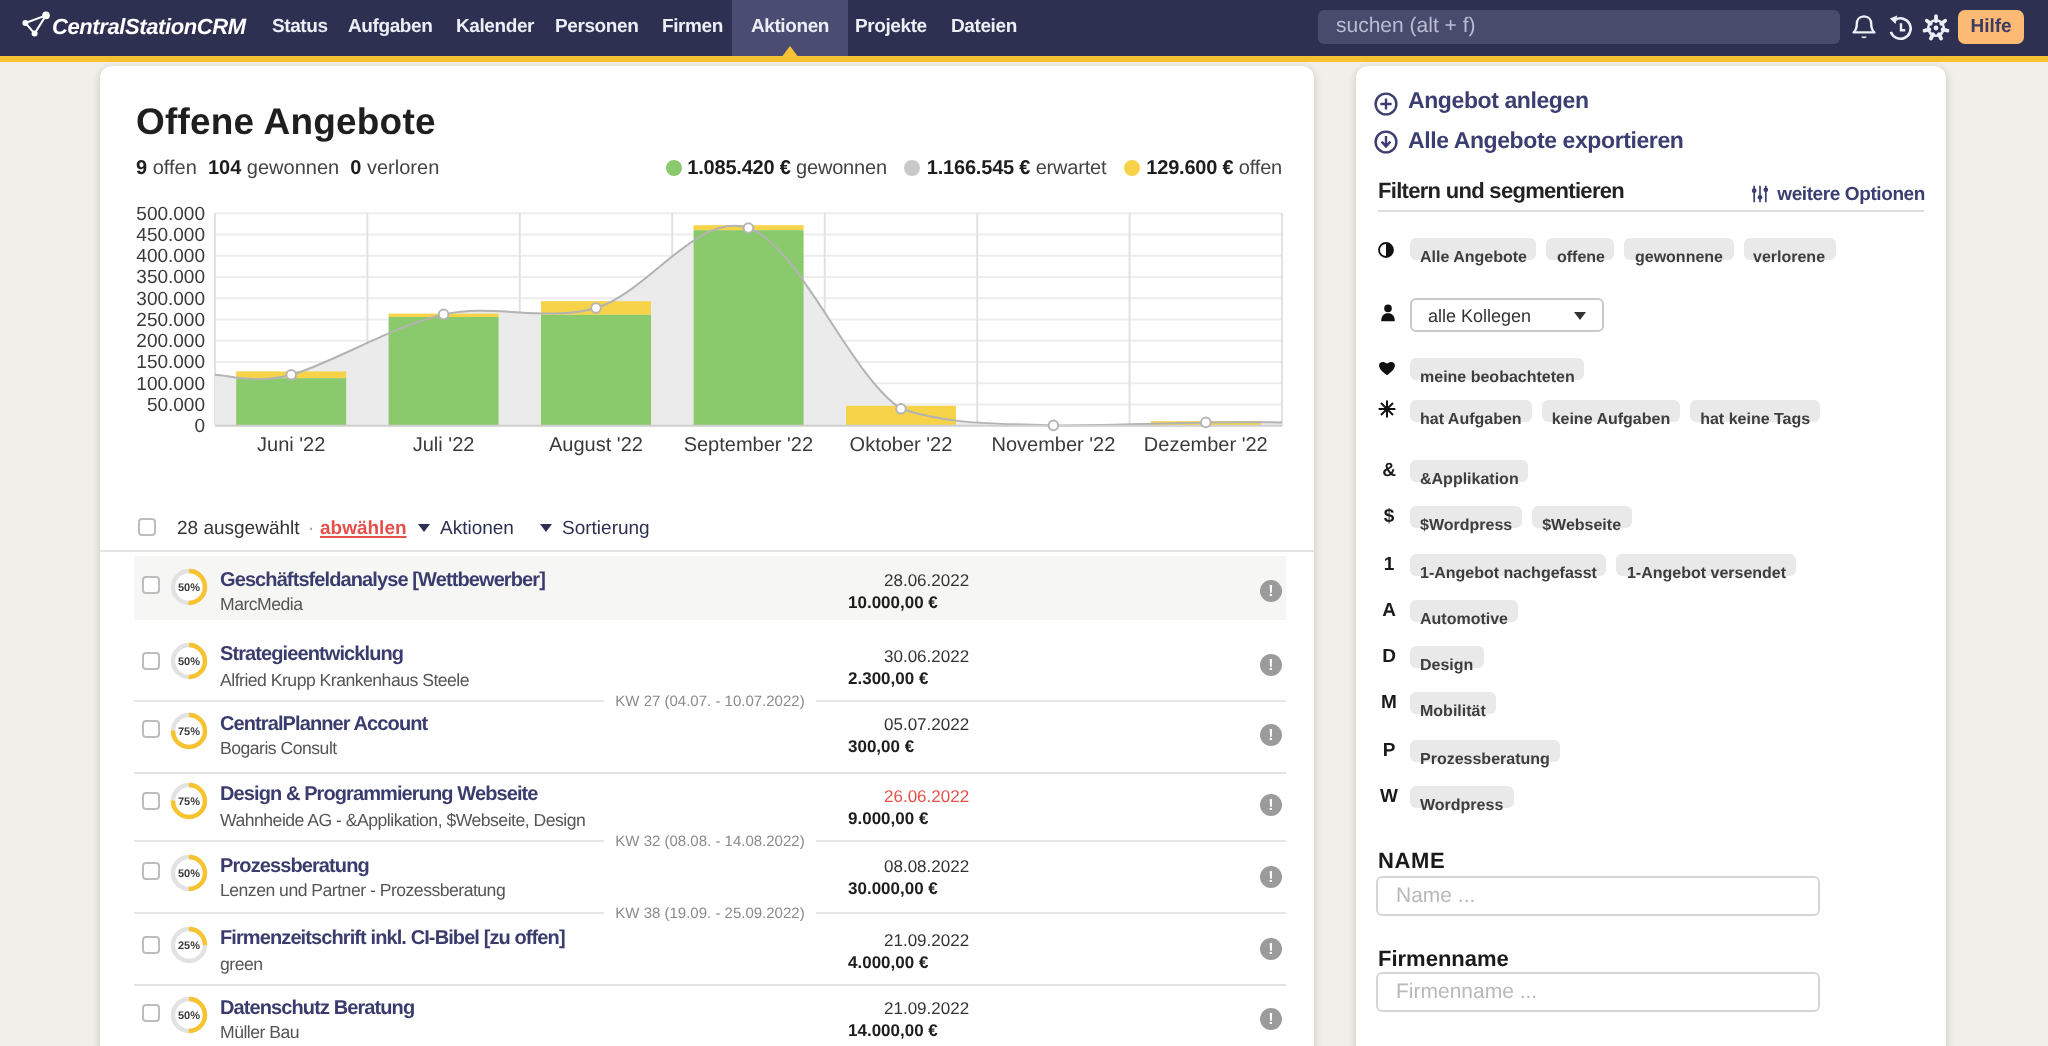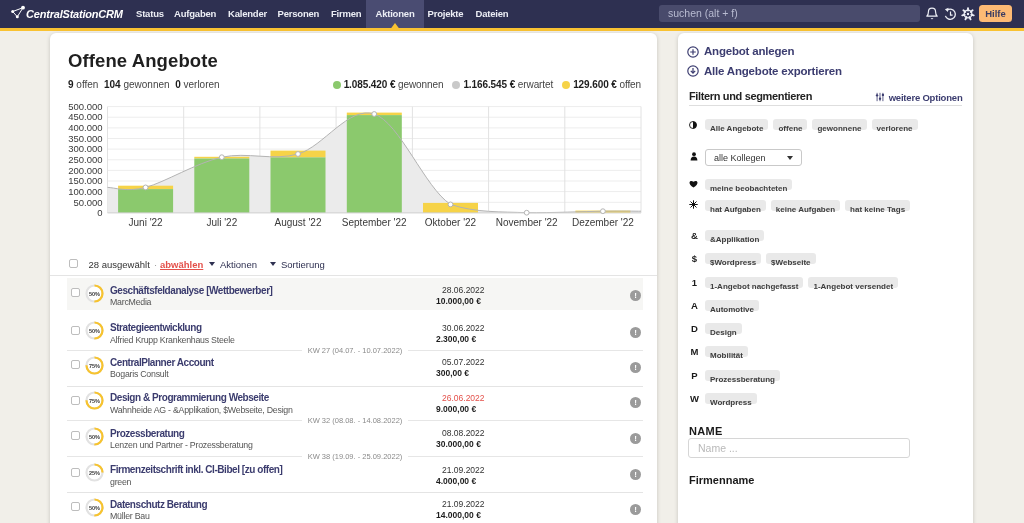--- a/index.html
+++ b/index.html
@@ -25,21 +25,21 @@
 .legend b{color:#1d1d1d;}
 .dot{display:inline-block;width:8px;height:8px;border-radius:50%;vertical-align:-1px;margin:0 3px 0 9px;}
 .hr{position:absolute;left:0;width:607px;border-top:1px solid #e4e4e4;}
 .row{position:absolute;left:17px;width:576px;height:33px;}
 .row .cb{position:absolute;left:4px;top:8px;}
 .cb{width:9px;height:9px;border:1px solid #bdbdbd;border-radius:2px;background:#fff;display:inline-block;}
 .badge{position:absolute;left:18px;top:3.5px;}
 .rt{position:absolute;left:43px;top:4.5px;font-size:10px;letter-spacing:-0.45px;font-weight:bold;color:#3b3c6e;white-space:nowrap;}
 .rs{position:absolute;left:43px;top:17px;font-size:8.8px;letter-spacing:-0.25px;color:#555;white-space:nowrap;}
 .rd{position:absolute;left:375px;top:5px;font-size:8.5px;color:#333;}
-.ra{position:absolute;left:369px;top:16px;font-size:8.5px;font-weight:bold;color:#1d1d1d;text-align:center;}
+.ra{position:absolute;left:357px;top:16px;font-size:8.5px;font-weight:bold;color:#1d1d1d;text-align:center;}
 .ri{position:absolute;left:563px;top:9.5px;width:11px;height:11px;border-radius:50%;background:#9b9b9b;color:#fff;font-size:8px;font-weight:bold;text-align:center;line-height:11px;}
 .kw{position:absolute;left:17px;width:576px;text-align:center;font-size:7.5px;color:#8a8a8a;}
 .kw:before{content:"";position:absolute;left:0;right:0;top:4px;border-top:1px solid #e6e6e6;}
 .kw span{position:relative;background:#fff;padding:0 6px;}
 .sbact{position:absolute;left:26px;font-size:11.5px;letter-spacing:-0.2px;font-weight:bold;color:#3c3d70;}
 .fh{position:absolute;left:11px;top:57px;font-size:11px;letter-spacing:-0.35px;font-weight:bold;color:#222;}
 .wo{position:absolute;right:10.5px;top:58.5px;font-size:9.5px;letter-spacing:-0.2px;font-weight:bold;color:#3c3d70;}
 .ficon{position:absolute;left:10px;width:13px;text-align:center;font-size:9.5px;font-weight:bold;color:#1a1a1a;}
 .chips{position:absolute;left:27px;display:flex;gap:5px;}
 .chip{height:11px;line-height:11px;background:#e9e9e9;border-radius:3px;font-size:8px;font-weight:bold;color:#3d3d3d;padding:4px 5px;white-space:nowrap;}
@@ -367,13 +367,14 @@
   <div class="chips" style="top:336.5px;">
       <span class="chip">Prozessberatung</span>
     </div>
   <div class="ficon" style="top:360px;">W</div>
   <div class="chips" style="top:359.5px;">
       <span class="chip">Wordpress</span>
     </div>
   <div class="flabel" style="top:392px;letter-spacing:0.3px;">NAME</div>
   <div class="finput" style="top:405px;">Name ...</div>
   <div class="flabel" style="top:441px;">Firmenname</div>
+  <div class="finput" style="top:453px;">Firmenname ...</div>
 </div>
 
 </body></html>

